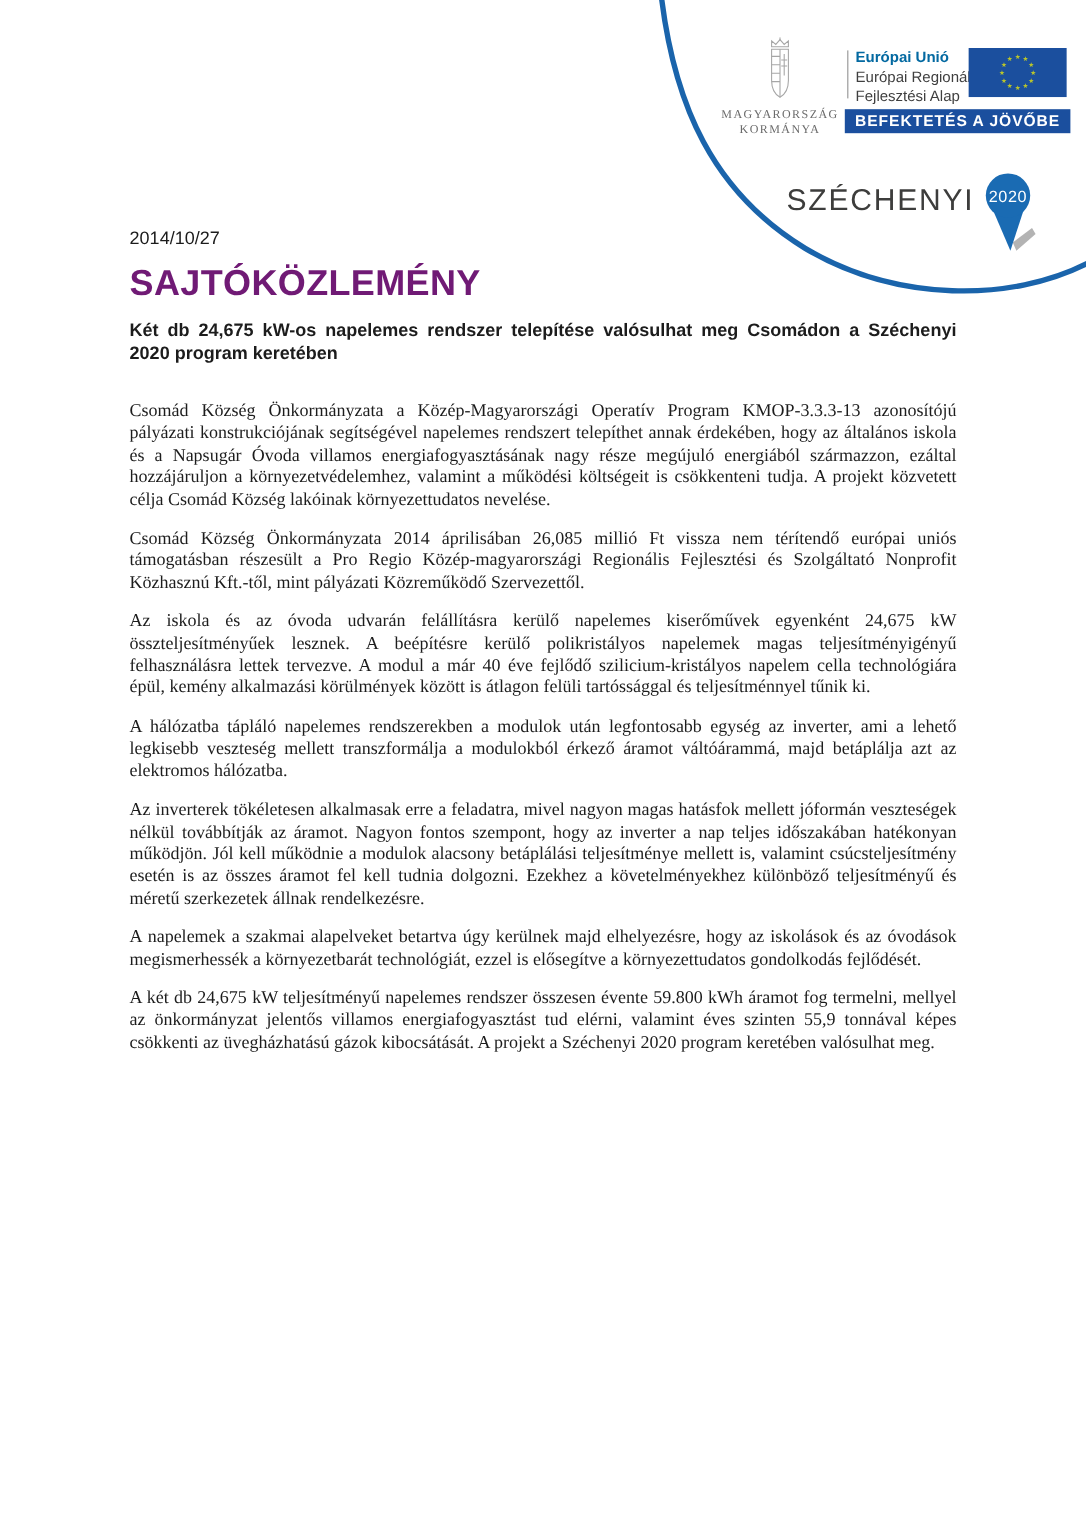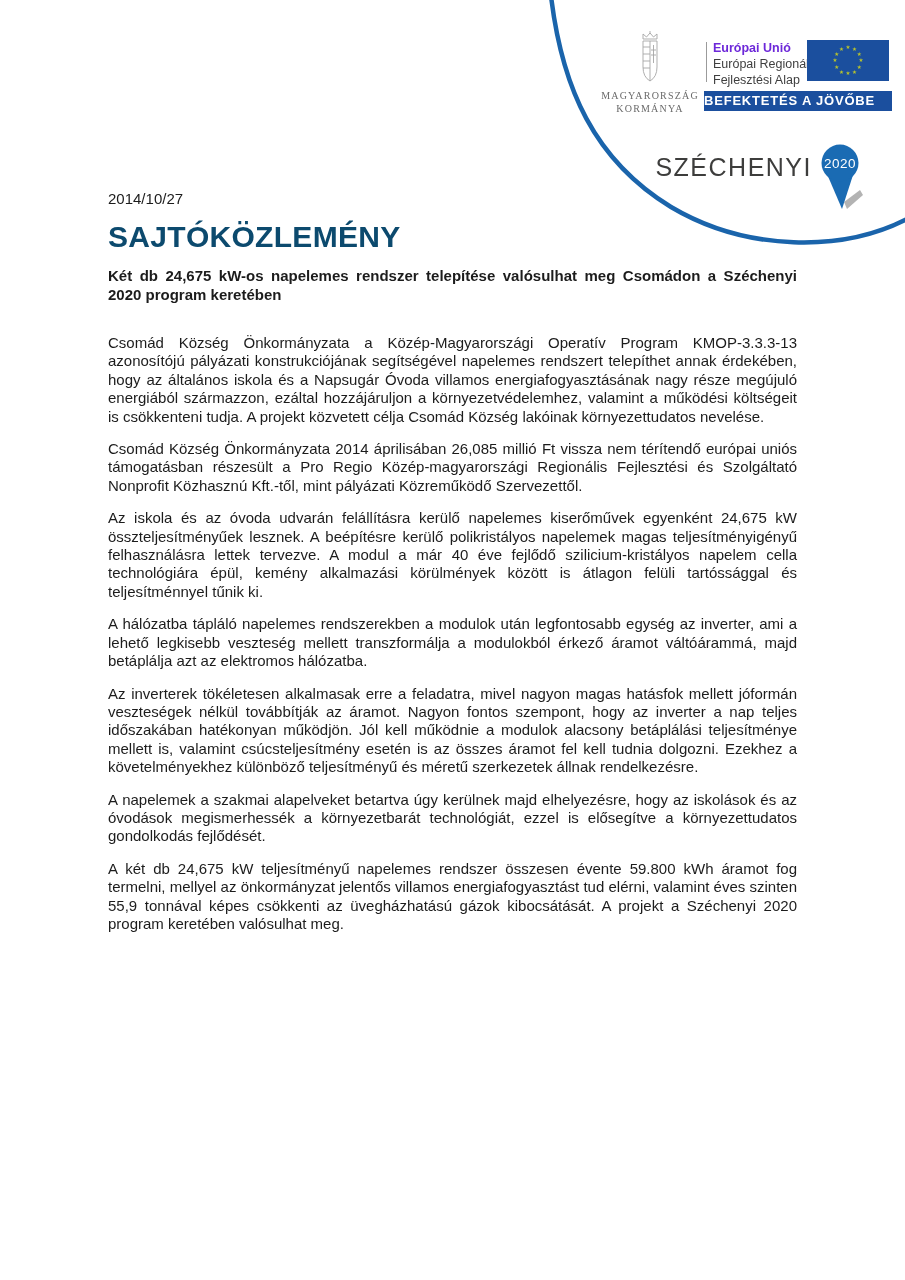--- a/index.html
+++ b/index.html
@@ -20,58 +20,58 @@
   .gov-logo { position: absolute; left: 586px; top: 31px; width: 128px; text-align: center; }
   .gov-logo svg { display: block; margin: 0 auto 3px; }
   .gov-line { font-family: "Liberation Serif", serif; color: #6a6a6a; letter-spacing: 1.2px; line-height: 12.5px; }
   .gov-line.l1 { font-size: 10px; }
   .gov-line.l2 { font-size: 10px; }
 
   .eu-divider { position: absolute; left: 706px; top: 42px; width: 1px; height: 40px; background: #9b9b9b; }
 
   .eu-text { position: absolute; left: 713px; top: 40px; width: 92px; }
   .eu-text .l { font-size: 12.5px; line-height: 16px; color: #3f3f3f; white-space: nowrap; }
-  .eu-text .l.bold { font-weight: bold; color: #6d28d9; }
+  .eu-text .l.bold { font-weight: bold; color: #0369a1; }
 
   .eu-flag { position: absolute; left: 807px; top: 40px; width: 82px; height: 41px; }
 
   .banner {
     position: absolute; left: 704px; top: 91px; width: 188px; height: 20px;
     background: #1b4f9e; color: #ffffff;
     font-size: 13px; font-weight: bold; letter-spacing: 0.8px;
-    line-height: 20px; white-space: nowrap;
+    text-align: center; line-height: 20px; white-space: nowrap;
   }
 
   .szechenyi { position: absolute; left: 560px; top: 140px; width: 340px; height: 80px; }
   .szechenyi-word {
     position: absolute; right: 88px; top: 13px;
     font-size: 25px; font-weight: normal; letter-spacing: 1.5px;
     color: #3d3d3c; white-space: nowrap;
   }
   .szechenyi-pin { position: absolute; right: 32px; top: 0; }
 
   
   .content { position: relative; padding: 190px 108px 0 108px; }
   .doc-date { font-size: 15px; margin: 0 0 13px 0; }
   .doc-org  { font-size: 15px; font-weight: bold; margin: 0 0 37px 0; }
   .doc-title {
-    font-size: 30px; font-weight: bold; color: #0c4a6e;
+    font-size: 30px; font-weight: bold; color: #701a75;
     margin: 0 0 12px 0; letter-spacing: 0.3px;
   }
   .doc-headline {
     font-size: 16px; font-weight: bold; letter-spacing: -0.3px;
     margin: 0 0 15px 0; white-space: nowrap;
   }
   .doc-lead {
     font-size: 15px; font-weight: bold; line-height: 19px;
     text-align: justify; margin: 0 0 30px 0;
   }
   p.body-par {
     font-size: 15px; line-height: 18.4px; text-align: justify;
-    margin: 0 0 14px 0; color: #1c1c1c;
+    margin: 0 0 14px 0; color: #1c1c1c; font-family: Liberation Serif, serif;
   }
 </style>
 </head>
 <body>
 
 <div class="page">
 
   <svg class="arc-svg" viewBox="0 0 905 280" aria-hidden="true">
     <path d="M551,-4 C562,88 594,160 671,207 C747,252 843,252 907,219" fill="none" stroke="#1a64ab" stroke-width="4.5" stroke-linecap="round"></path>
   </svg>

